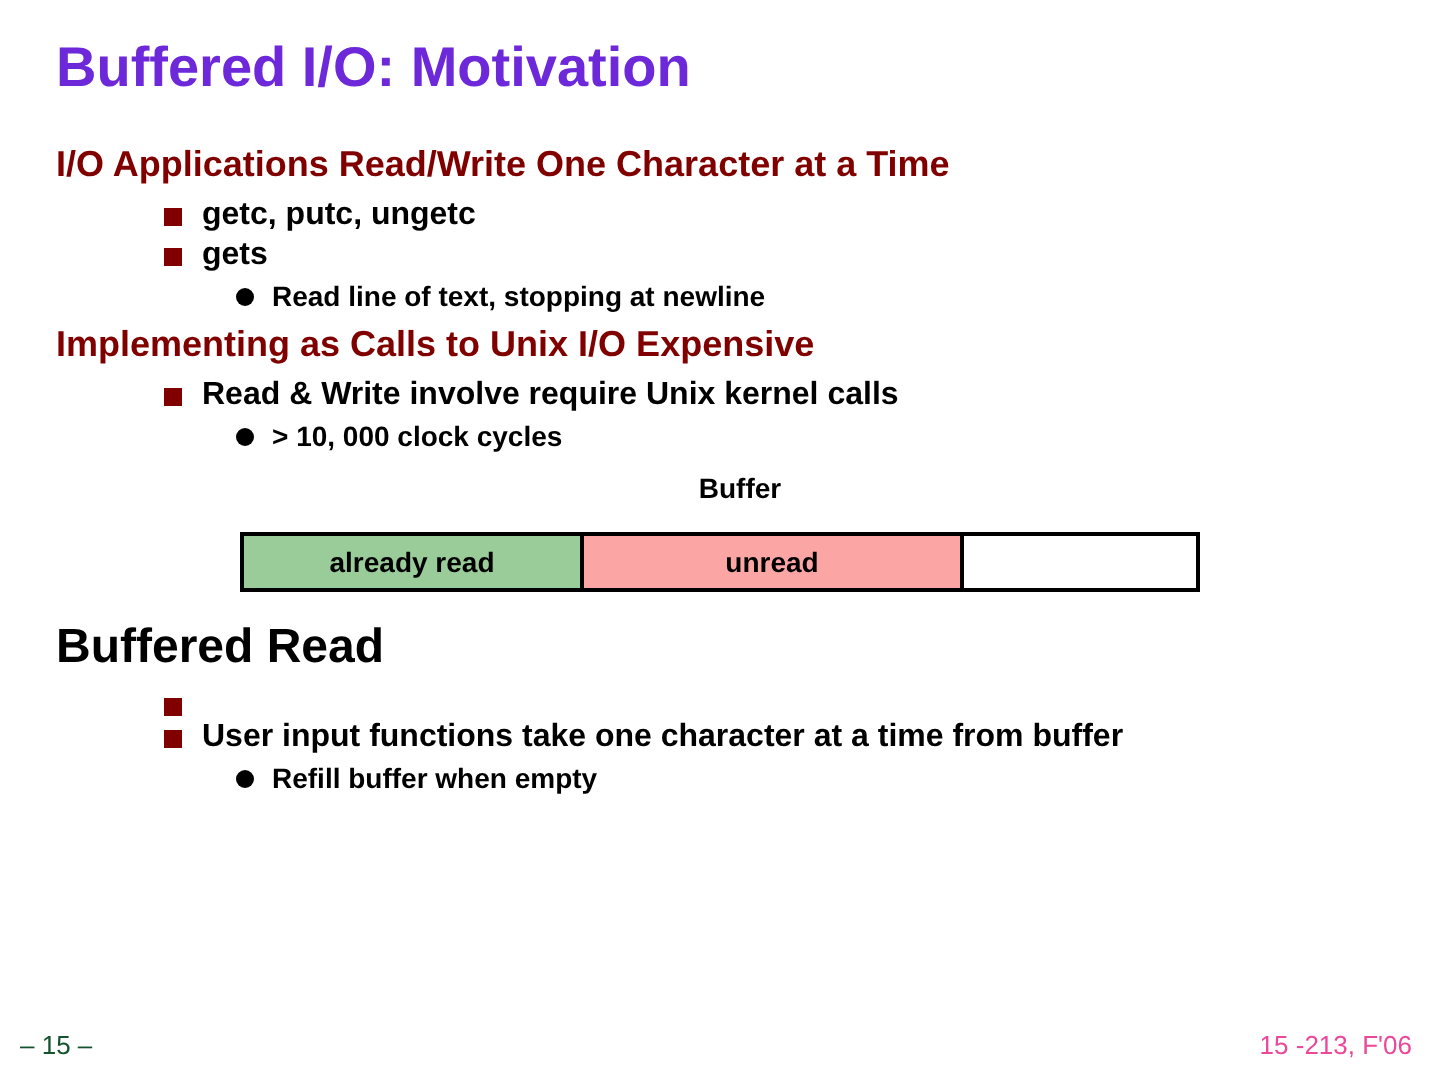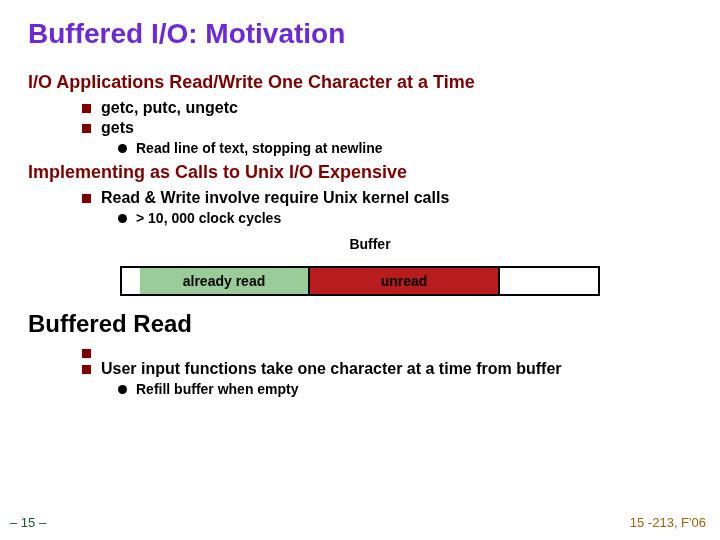--- a/index.html
+++ b/index.html
@@ -92,44 +92,43 @@
       display: flex;
       align-items: center;
       justify-content: center;
       font-size: 14px;
       font-weight: bold;
     }
     .cell-read {
       flex: 0 0 170px;
       background: #99cc99;
       border-right: 2px solid #000;
-      margin-left: 18px;
     }
     .cell-unread {
       flex: 0 0 190px;
-      background: #b91c1c;
+      background: #fca5a5;
       border-right: 2px solid #000;
     }
     .cell-empty {
       flex: 1;
       background: #fff;
     }
     .footer-left {
       position: absolute;
       left: 10px;
       bottom: 10px;
       font-size: 13px;
       color: #14532d;
     }
     .footer-right {
       position: absolute;
       right: 14px;
       bottom: 10px;
       font-size: 13px;
-      color: #a16207;
+      color: #ec4899;
     }
   </style>
 </head>
 <body>
 
 <div class="title">Buffered I/O: Motivation</div>
 
 <div class="h1">I/O Applications Read/Write One Character at a Time</div>
 <div class="lvl1">
   <div class="square"></div>

